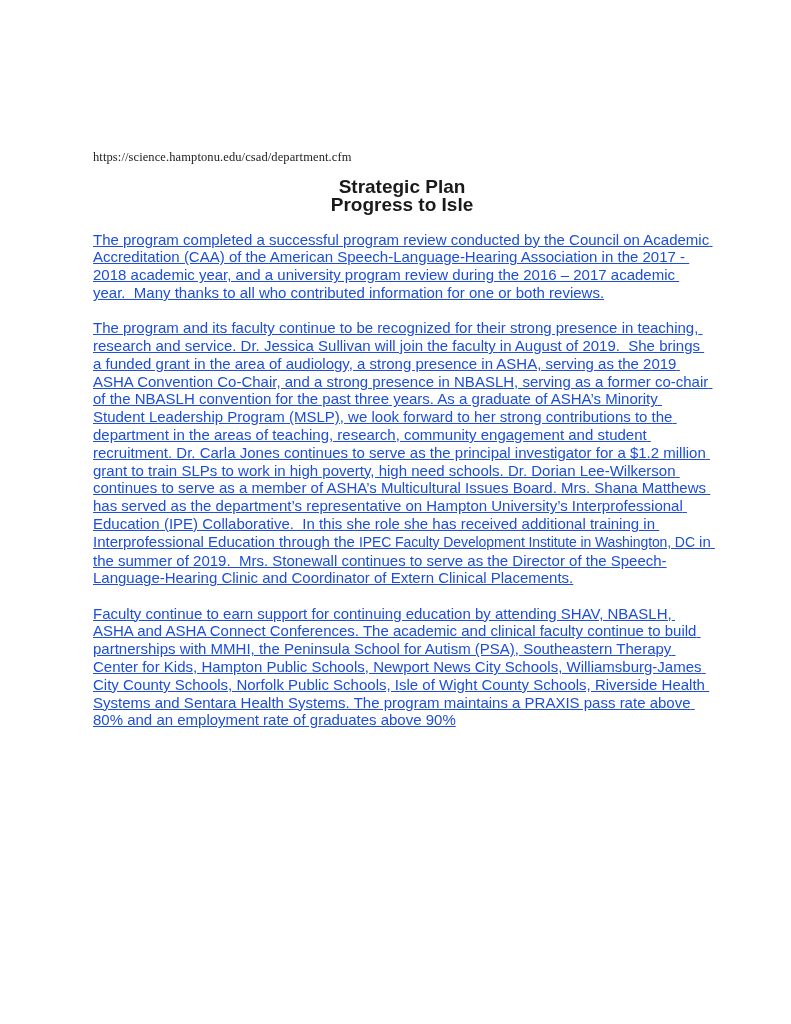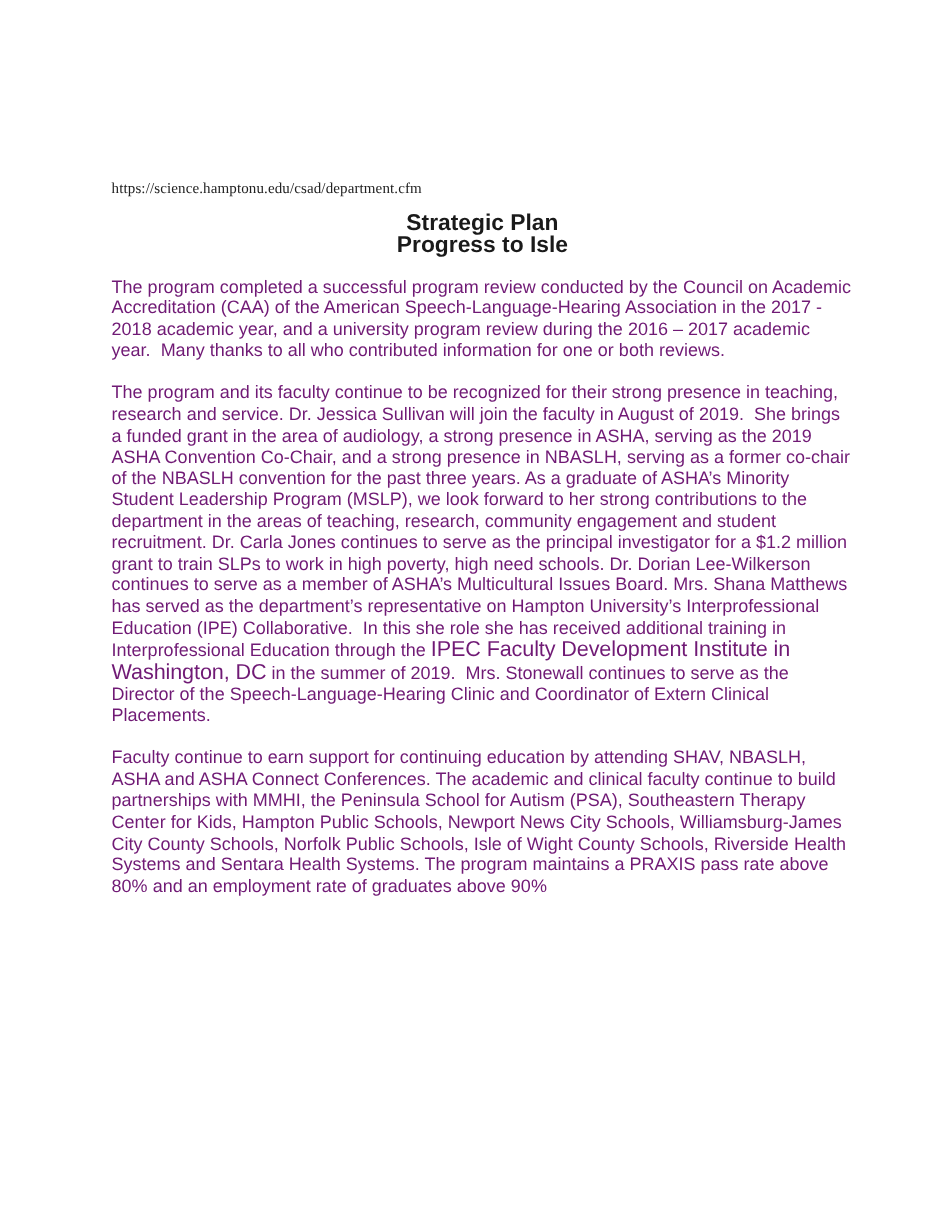--- a/index.html
+++ b/index.html
@@ -37,26 +37,27 @@
     font-weight: bold;
     line-height: 17.5px;
     text-align: center;
     color: #1a1a1a;
   }
   .para {
     font-size: 15px;
     line-height: 17.8px;
     margin: 17.5px 0 0 0;
     white-space: pre-wrap;
-    color: #701a75;
+    color: #1d4ed8;
+    text-decoration: underline;
   }
   .para.p3 {
   }
   .condensed {
-    font-size: 18px;
+    font-size: 14px;
     letter-spacing: -0.1px;
   }
 </style>
 </head>
 <body>
 
 <div class="page">
 
   <div class="url-line">https://science.hamptonu.edu/csad/department.cfm</div>
 

